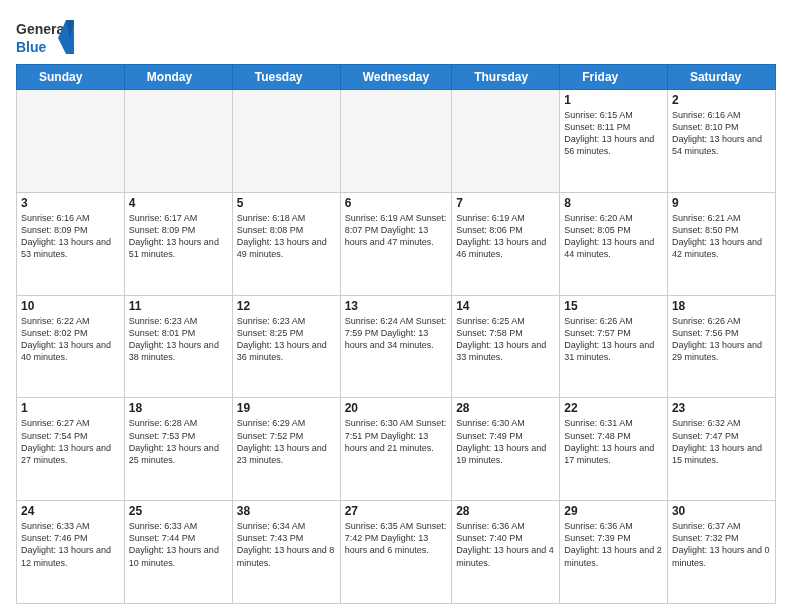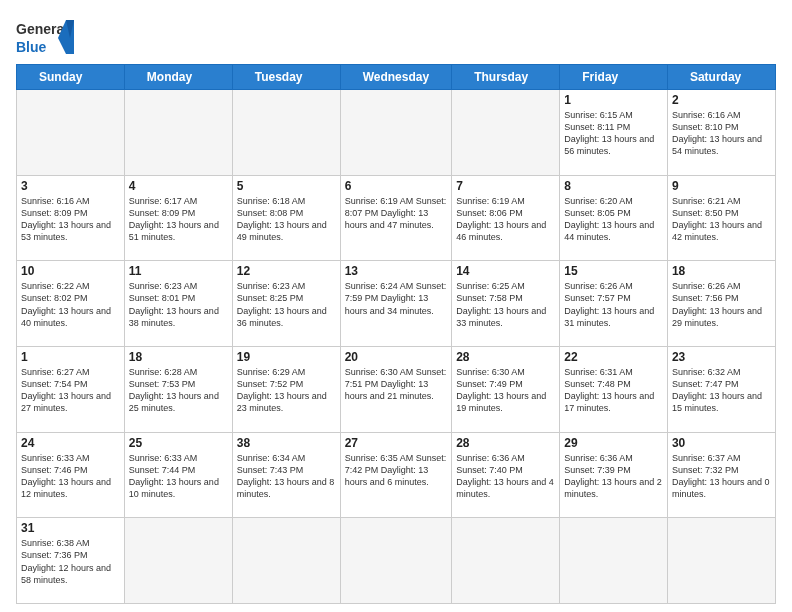--- a/index.html
+++ b/index.html
@@ -304,29 +304,15 @@
 Sunset: 7:39 PM
 Daylight: 13 hours and 2 minutes.</div>
           </td>
           <td>
             <div class="day-number">30</div>
             <div class="day-info">Sunrise: 6:37 AM
 Sunset: 7:32 PM
 Daylight: 13 hours and 0 minutes.</div>
           </td>
         </tr>
-        <tr class="last-row">
-          <td>
-            <div class="day-number">31</div>
-            <div class="day-info">Sunrise: 6:38 AM
-Sunset: 7:36 PM
-Daylight: 12 hours and 58 minutes.</div>
-          </td>
-          <td class="empty"></td>
-          <td class="empty"></td>
-          <td class="empty"></td>
-          <td class="empty"></td>
-          <td class="empty"></td>
-          <td class="empty"></td>
-        </tr>
       </tbody>
   </table>
 </div>
 
 </body></html>

